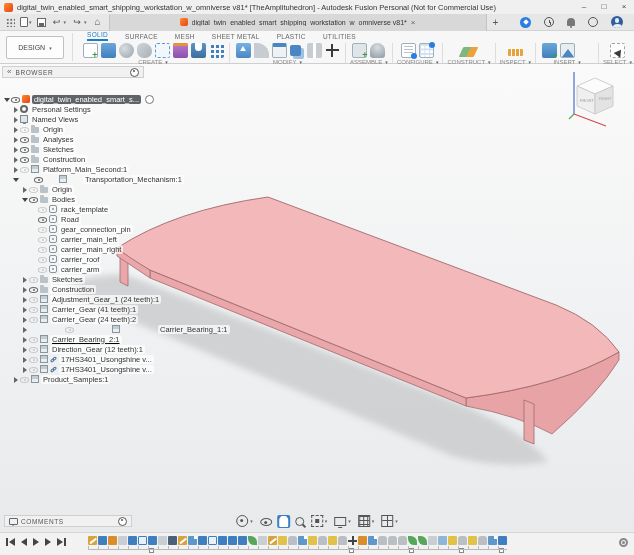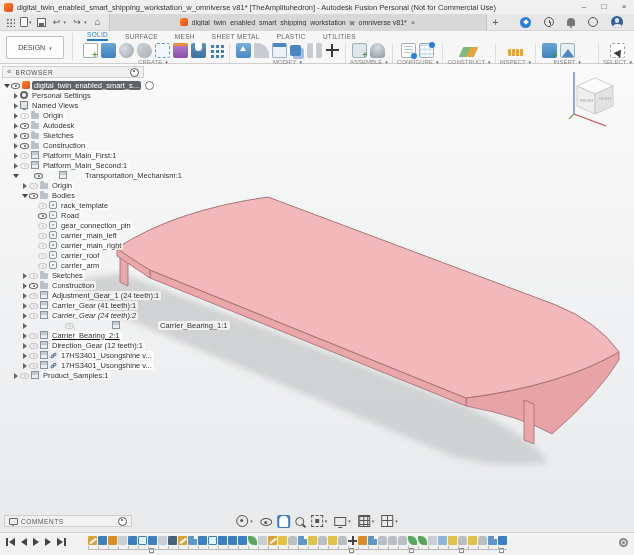--- a/index.html
+++ b/index.html
@@ -97,21 +97,21 @@
   
   .viewcube{position:absolute;right:12px;top:6px;width:54px;height:60px;}
 
   
   .browser{position:absolute;left:2px;top:2px;width:142px;}
   .b-head{height:12px;background:#f1f1f1;border:1px solid #cfcfcf;display:flex;align-items:center;padding:0 4px;box-sizing:border-box;}
   .b-collapse{font-size:8px;color:#666;line-height:1;}
   .b-title{font-size:6.5px;letter-spacing:.6px;color:#555;margin-left:4px;}
   .b-opt{margin-left:auto;width:7px;height:7px;border:1px solid #555;border-radius:50%;background:#fff;position:relative;}
   .b-opt::after{content:"";position:absolute;left:1.5px;top:1.5px;width:2px;height:2px;border-radius:50%;background:#555;}
-  .b-rows{margin-top:2px;text-align:right;}
+  .b-rows{margin-top:16px;text-align:right;}
   .brow{height:10px;display:flex;align-items:center;gap:2px;}
   .exp{width:5px;height:5px;flex:none;position:relative;}
   .exp-closed::after{content:"";position:absolute;left:1px;top:0;width:0;height:0;border-top:3px solid transparent;border-bottom:3px solid transparent;border-left:4px solid #666;}
   .exp-open::after{content:"";position:absolute;left:0;top:1px;width:0;height:0;border-left:3px solid transparent;border-right:3px solid transparent;border-top:4px solid #444;}
   .eye{width:9px;height:8px;flex:none;position:relative;}
   .eye::before{content:"";position:absolute;left:0;top:2px;width:7px;height:3.5px;border:1px solid #666;border-radius:50%;}
   .eye::after{content:"";position:absolute;left:3.5px;top:3.8px;width:2px;height:2px;border-radius:50%;background:#666;}
   .eye.off{opacity:.3;}
   .bic{width:8px;height:8px;flex:none;position:relative;box-sizing:border-box;}
   .bic-design{background:linear-gradient(135deg,#ff8a25,#e8431f);border-radius:1.5px;}
@@ -422,39 +422,33 @@
           <div class="brow" style="padding-left: 11px;">
             <span class="exp exp-closed"></span>
             <span class="eye off"></span>
             <span class="bic bic-folder"></span>
             <span class="lbl">Origin</span>
           </div>
           <div class="brow" style="padding-left: 11px;">
             <span class="exp exp-closed"></span>
             <span class="eye"></span>
             <span class="bic bic-folder"></span>
-            <span class="lbl">Autodesk</span>
+            <span class="lbl">Analyses</span>
           </div>
           <div class="brow" style="padding-left: 11px;">
             <span class="exp exp-closed"></span>
             <span class="eye"></span>
             <span class="bic bic-folder"></span>
             <span class="lbl">Sketches</span>
           </div>
           <div class="brow" style="padding-left: 11px;">
             <span class="exp exp-closed"></span>
             <span class="eye"></span>
             <span class="bic bic-folder"></span>
             <span class="lbl">Construction</span>
-          </div>
-          <div class="brow" style="padding-left: 11px;">
-            <span class="exp exp-closed"></span>
-            <span class="eye off"></span>
-            <span class="bic bic-comp"></span>
-            <span class="lbl">Platform_Main_First:1</span>
           </div>
           <div class="brow" style="padding-left: 11px;">
             <span class="exp exp-closed"></span>
             <span class="eye off"></span>
             <span class="bic bic-comp"></span>
             <span class="lbl">Platform_Main_Second:1</span>
           </div>
           <div class="brow" style="padding-left: 11px; gap: 16px;">
             <span class="exp exp-open"></span>
             <span class="eye"></span>
@@ -532,21 +526,21 @@
             <span class="eye off"></span>
             <span class="bic bic-comp"></span>
             <span class="lbl">Adjustment_Gear_1 (24 teeth):1</span>
           </div>
           <div class="brow" style="padding-left: 20px;">
             <span class="exp exp-closed"></span>
             <span class="eye off"></span>
             <span class="bic bic-comp"></span>
             <span class="lbl">Carrier_Gear (41 teeth):1</span>
           </div>
-          <div class="brow" style="padding-left: 20px; font-style: italic;">
+          <div class="brow" style="padding-left: 20px;">
             <span class="exp exp-closed"></span>
             <span class="eye off"></span>
             <span class="bic bic-comp"></span>
             <span class="lbl">Carrier_Gear (24 teeth):2</span>
           </div>
           <div class="brow" style="padding-left: 20px; gap: 38px;">
             <span class="exp exp-closed"></span>
             <span class="eye off"></span>
             <span class="bic bic-comp"></span>
             <span class="lbl">Carrier_Bearing_1:1</span>

